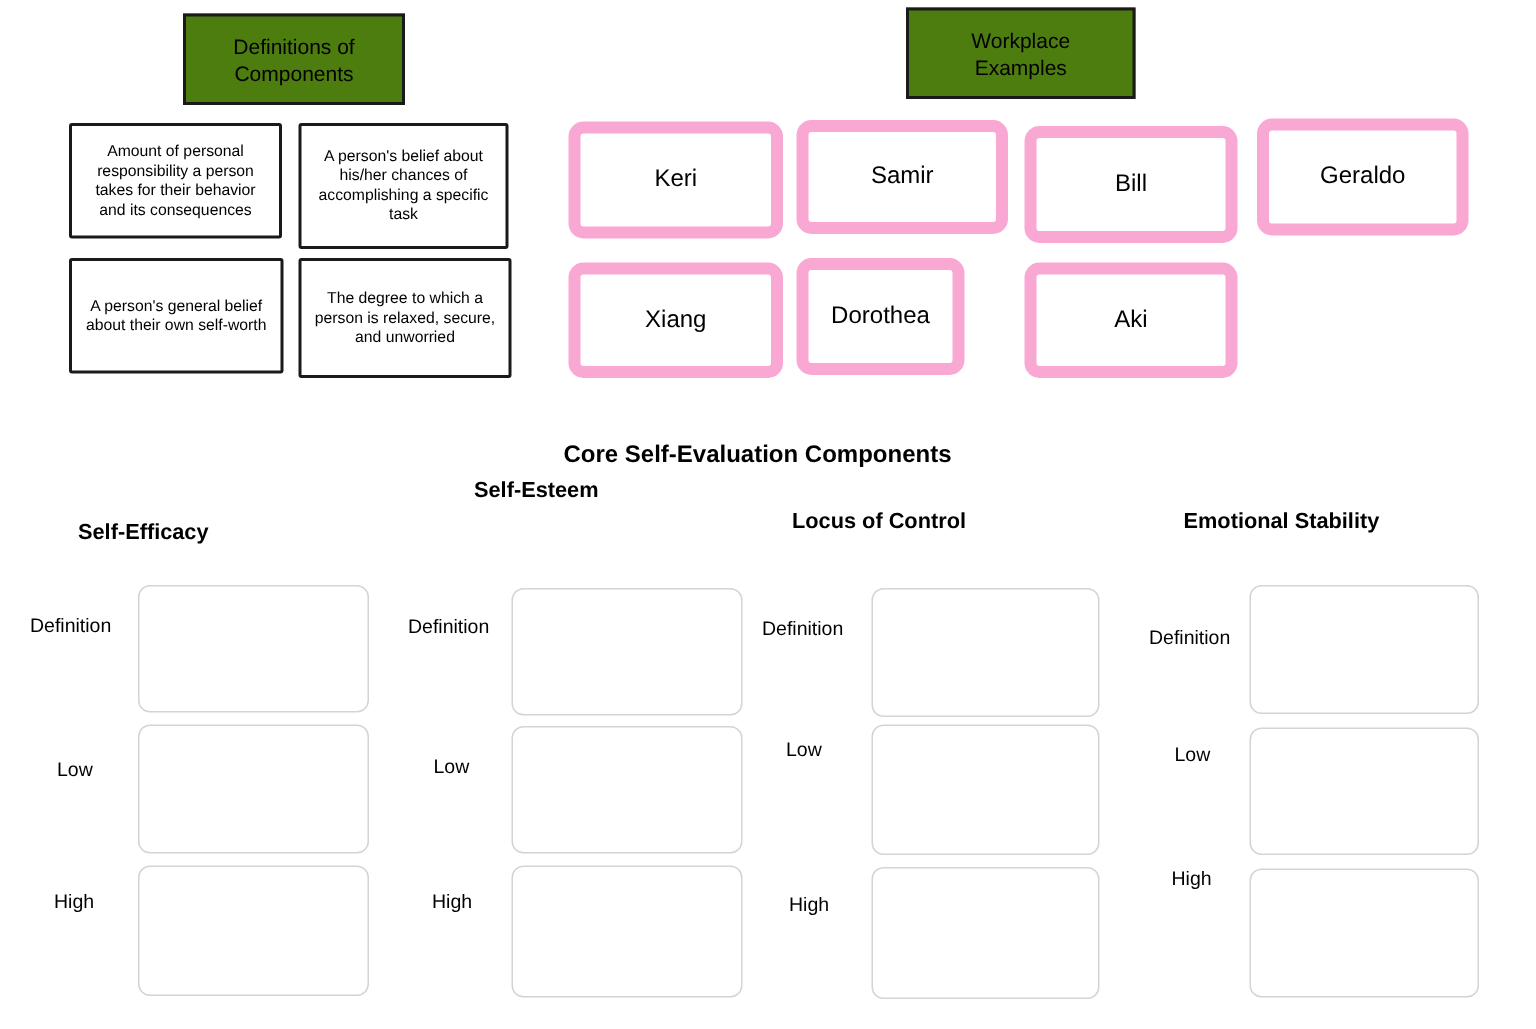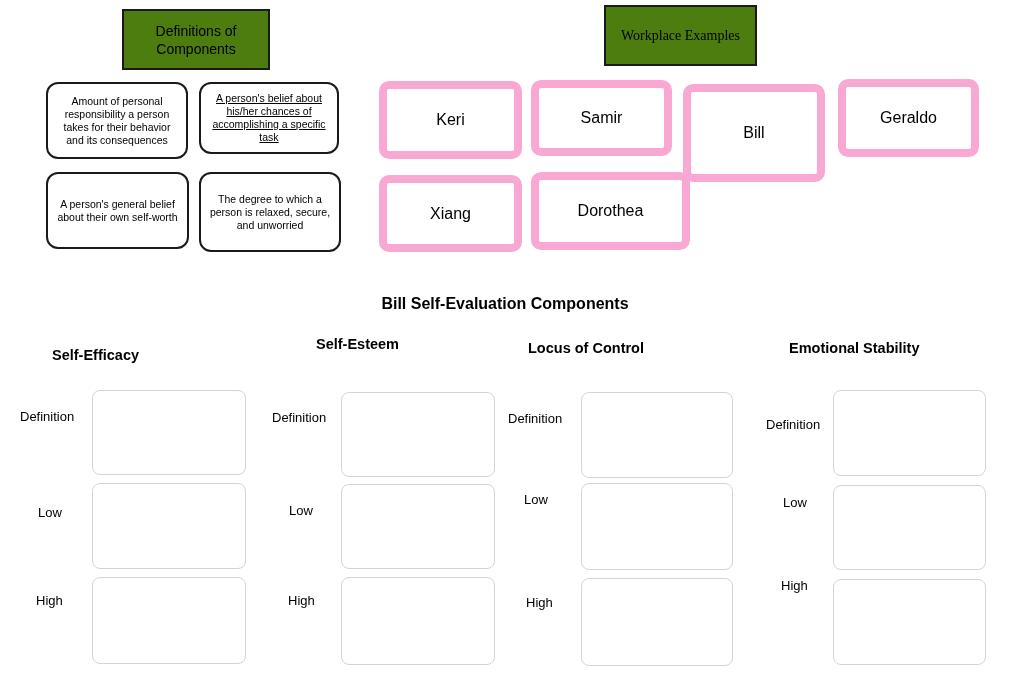--- a/index.html
+++ b/index.html
@@ -25,21 +25,21 @@
     justify-content: center;
     text-align: center;
     font-size: 14px;
     line-height: 18px;
     padding: 0 10px;
     box-sizing: border-box;
   }
   .def-card {
     position: absolute;
     border: 2px solid #1a1a1a;
-    border-radius: 12px;
+    border-radius: 2px;
     background: #ffffff;
     display: flex;
     align-items: center;
     justify-content: center;
     text-align: center;
     font-size: 10.5px;
     line-height: 13px;
     padding: 4px 7px;
     box-sizing: border-box;
     cursor: grab;
@@ -82,49 +82,50 @@
     box-sizing: border-box;
   }
 </style>
 </head>
 <body>
 
 <div id="canvas">
 
   <div class="hdr-box" style="left:122px; top:9px; width:148px; height:61px;">Definitions of Components</div>
 
-  <div class="hdr-box" style="left:604px; top:5px; width:153px; height:61px;font-family:Liberation Serif, serif;">Workplace Examples</div>
+  <div class="hdr-box" style="left:604px; top:5px; width:153px; height:61px;">Workplace Examples</div>
 
   <div class="def-card" style="left:46px; top:82px; width:142px; height:77px;">Amount of personal responsibility a person takes for their behavior and its consequences</div>
 
-  <div class="def-card" style="left:199px; top:82px; width:140px; height:72px;text-decoration:underline;">A person's belief about his/her chances of accomplishing a specific task</div>
+  <div class="def-card" style="left:199px; top:82px; width:140px; height:84px;">A person's belief about his/her chances of accomplishing a specific task</div>
 
   <div class="def-card" style="left:46px; top:172px; width:143px; height:77px;">A person's general belief about their own self-worth</div>
 
   <div class="def-card" style="left:199px; top:172px; width:142px; height:80px;">The degree to which a person is relaxed, secure, and unworried</div>
 
   <div class="name-card" style="left:379px; top:81px; width:143px; height:78px;">Keri</div>
 
   <div class="name-card" style="left:531px; top:80px; width:141px; height:76px;">Samir</div>
 
-  <div class="name-card" style="left:683px; top:84px; width:142px; height:98px;">Bill</div>
+  <div class="name-card" style="left:683px; top:84px; width:142px; height:78px;">Bill</div>
 
   <div class="name-card" style="left:838px; top:79px; width:141px; height:78px;">Geraldo</div>
 
   <div class="name-card" style="left:379px; top:175px; width:143px; height:77px;">Xiang</div>
 
-  <div class="name-card" style="left:531px; top:172px; width:159px; height:78px;">Dorothea</div>
+  <div class="name-card" style="left:531px; top:172px; width:112px; height:78px;">Dorothea</div>
+
+  <div class="name-card" style="left:683px; top:175px; width:142px; height:77px;">Aki</div>
 
 
-
-  <div class="section-title" style="left:255px; top:295px; width:500px;">Bill Self-Evaluation Components</div>
+  <div class="section-title" style="left:255px; top:295px; width:500px;">Core Self-Evaluation Components</div>
 
   <div class="col-hdr" style="left:52px; top:331px;margin-top:16px;">Self-Efficacy</div>
 
-  <div class="col-hdr" style="left:316px; top:336px;text-align:center;">Self-Esteem</div>
+  <div class="col-hdr" style="left:316px; top:319px;text-align:center;">Self-Esteem</div>
 
   <div class="col-hdr" style="left:528px; top:340px;">Locus of Control</div>
 
   <div class="col-hdr" style="left:789px; top:340px;">Emotional Stability</div>
 
   <div class="row-label" style="left:20px; top:409px;">Definition</div>
   <div class="dropzone" style="left:92px; top:390px; width:154px; height:85px;"></div>
 
   <div class="row-label" style="left:38px; top:505px;">Low</div>
   <div class="dropzone" style="left:92px; top:483px; width:154px; height:86px;"></div>

